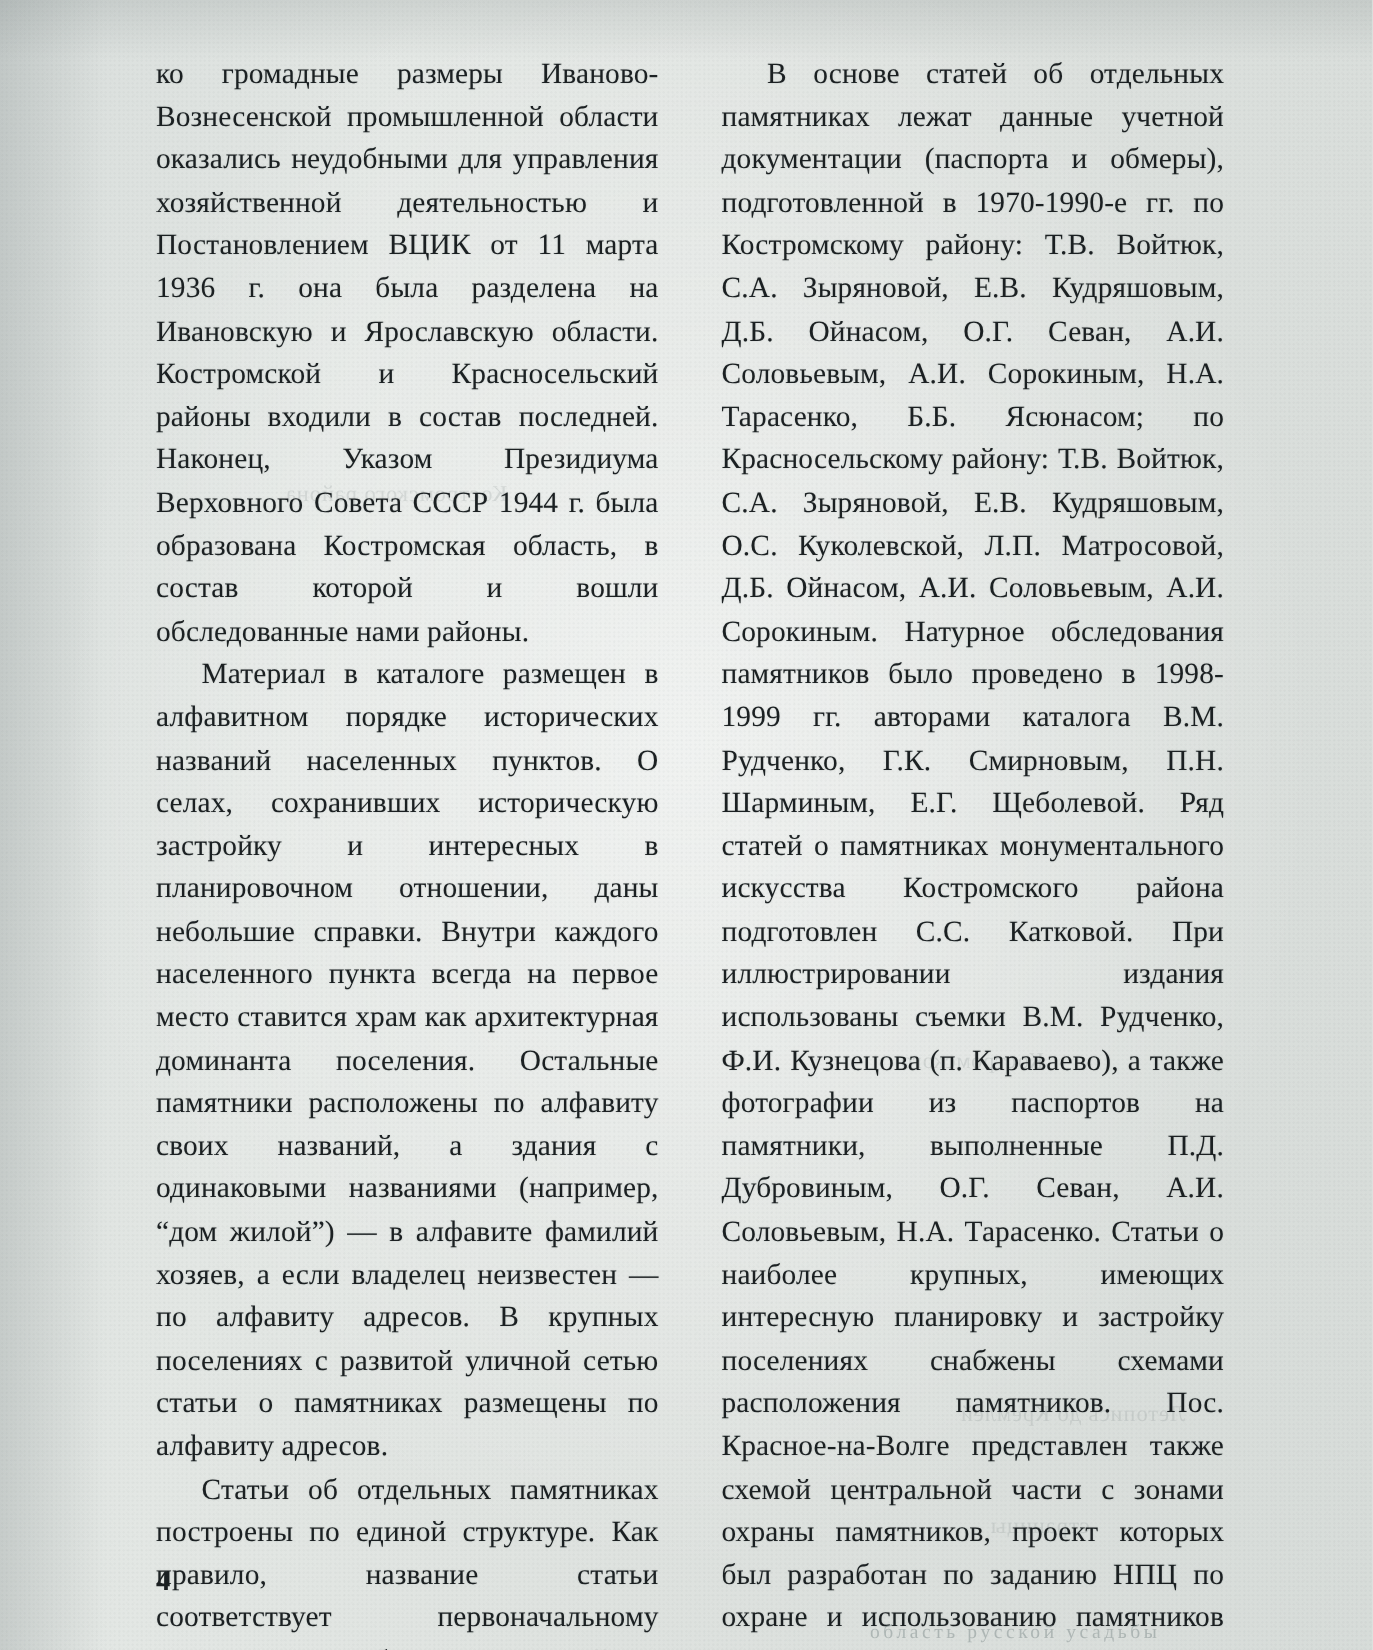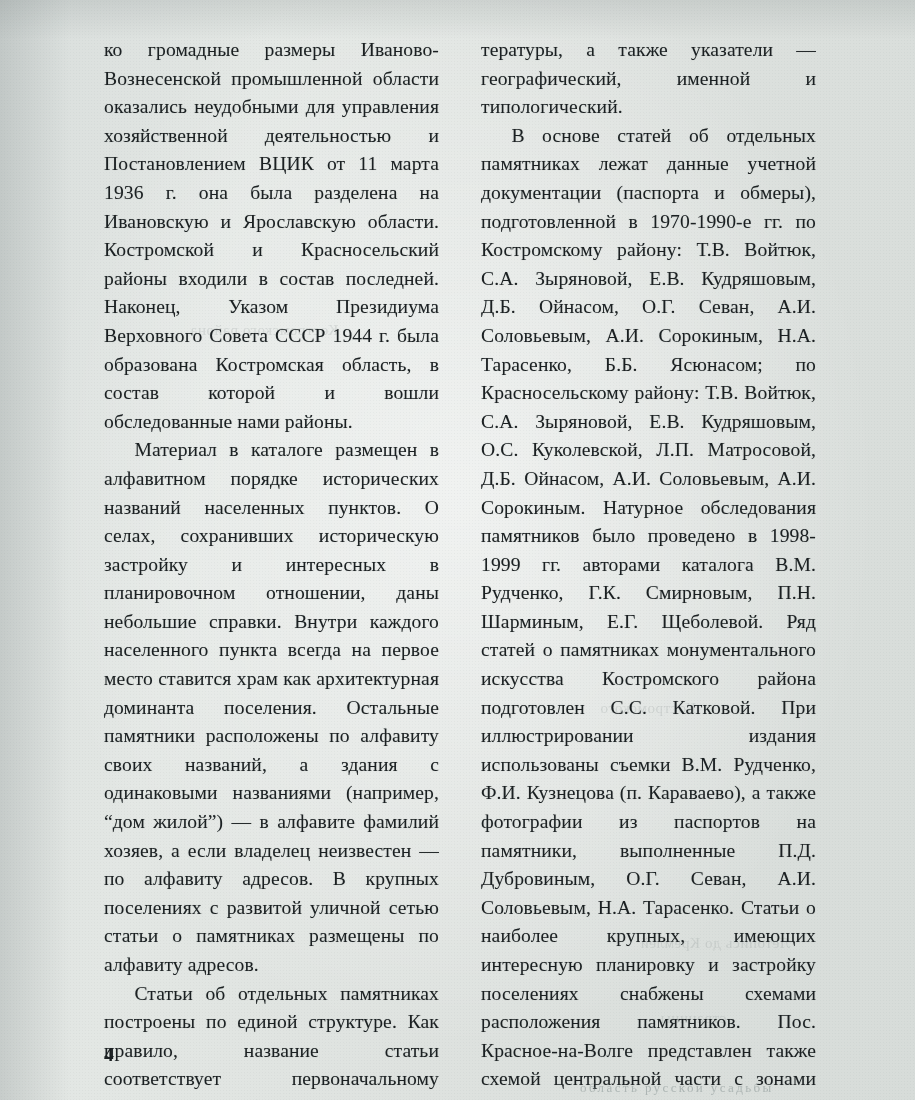--- a/index.html
+++ b/index.html
@@ -116,20 +116,19 @@
 <div class="showthrough st3">Летопись до Кремлей</div>
 <div class="showthrough st4">страницы</div>
 
 <div class="columns">
   <div class="col">
     <p class="noindent">ко громадные размеры Иваново-Вознесенской промышленной области оказались неудобными для управления хозяйственной деятельностью и Постановлением ВЦИК от 11 марта 1936 г. она была разделена на Ивановскую и Ярославскую области. Костромской и Красносельский районы входили в состав последней. Наконец, Указом Президиума Верховного Совета СССР 1944 г. была образована Костромская область, в состав которой и вошли обследованные нами районы.</p>
     <p>Материал в каталоге размещен в алфавитном порядке исторических названий населенных пунктов. О селах, сохранивших историческую застройку и интересных в планировочном отношении, даны небольшие справки. Внутри каждого населенного пункта всегда на первое место ставится храм как архитектурная доминанта поселения. Остальные памятники расположены по алфавиту своих названий, а здания с одинаковыми названиями (например, “дом жилой”) — в алфавите фамилий хозяев, а если владелец неизвестен — по алфавиту адресов. В крупных поселениях с развитой уличной сетью статьи о памятниках размещены по алфавиту адресов.</p>
     <p>Статьи об отдельных памятниках построены по единой структуре. Как правило, название статьи соответствует первоначальному наименованию объекта, а дальнейшая его история излагается в тексте. Каждая статья начинается историко-художественной оценкой памятника, характеристикой его местоположения, далее даются краткая историческая справка о здании и его описание. Все статьи снабжены списком литературы и архивных упоминаний о памятнике. В конце книги помещен список ли-</p>
   </div>
   <div class="col">
-    <p class="noindent">тературы, а также указатели — географический, именной и типологический.</p>
     <p>В основе статей об отдельных памятниках лежат данные учетной документации (паспорта и обмеры), подготовленной в 1970-1990-е гг. по Костромскому району: Т.В. Войтюк, С.А. Зыряновой, Е.В. Кудряшовым, Д.Б. Ойнасом, О.Г. Севан, А.И. Соловьевым, А.И. Сорокиным, Н.А. Тарасенко, Б.Б. Ясюнасом; по Красносельскому району: Т.В. Войтюк, С.А. Зыряновой, Е.В. Кудряшовым, О.С. Куколевской, Л.П. Матросовой, Д.Б. Ойнасом, А.И. Соловьевым, А.И. Сорокиным. Натурное обследования памятников было проведено в 1998-1999 гг. авторами каталога В.М. Рудченко, Г.К. Смирновым, П.Н. Шарминым, Е.Г. Щеболевой. Ряд статей о памятниках монументального искусства Костромского района подготовлен С.С. Катковой. При иллюстрировании издания использованы съемки В.М. Рудченко, Ф.И. Кузнецова (п. Караваево), а также фотографии из паспортов на памятники, выполненные П.Д. Дубровиным, О.Г. Севан, А.И. Соловьевым, Н.А. Тарасенко. Статьи о наиболее крупных, имеющих интересную планировку и застройку поселениях снабжены схемами расположения памятников. Пос. Красное-на-Волге представлен также схемой центральной части с зонами охраны памятников, проект которых был разработан по заданию НПЦ по охране и использованию памятников истории и культуры архитектором Ю.М. Поповым в 1994 г. и утвержден постановлением главы администрации области от 8.12.95 г. № 650. Схемы подготовлены к публикации О.Б. Хохловой.</p>
 
   </div>
 </div>
 
 <div class="page-number">4</div>
 <div class="footer-ghost">область русской усадьбы</div>
 
 </body></html>

